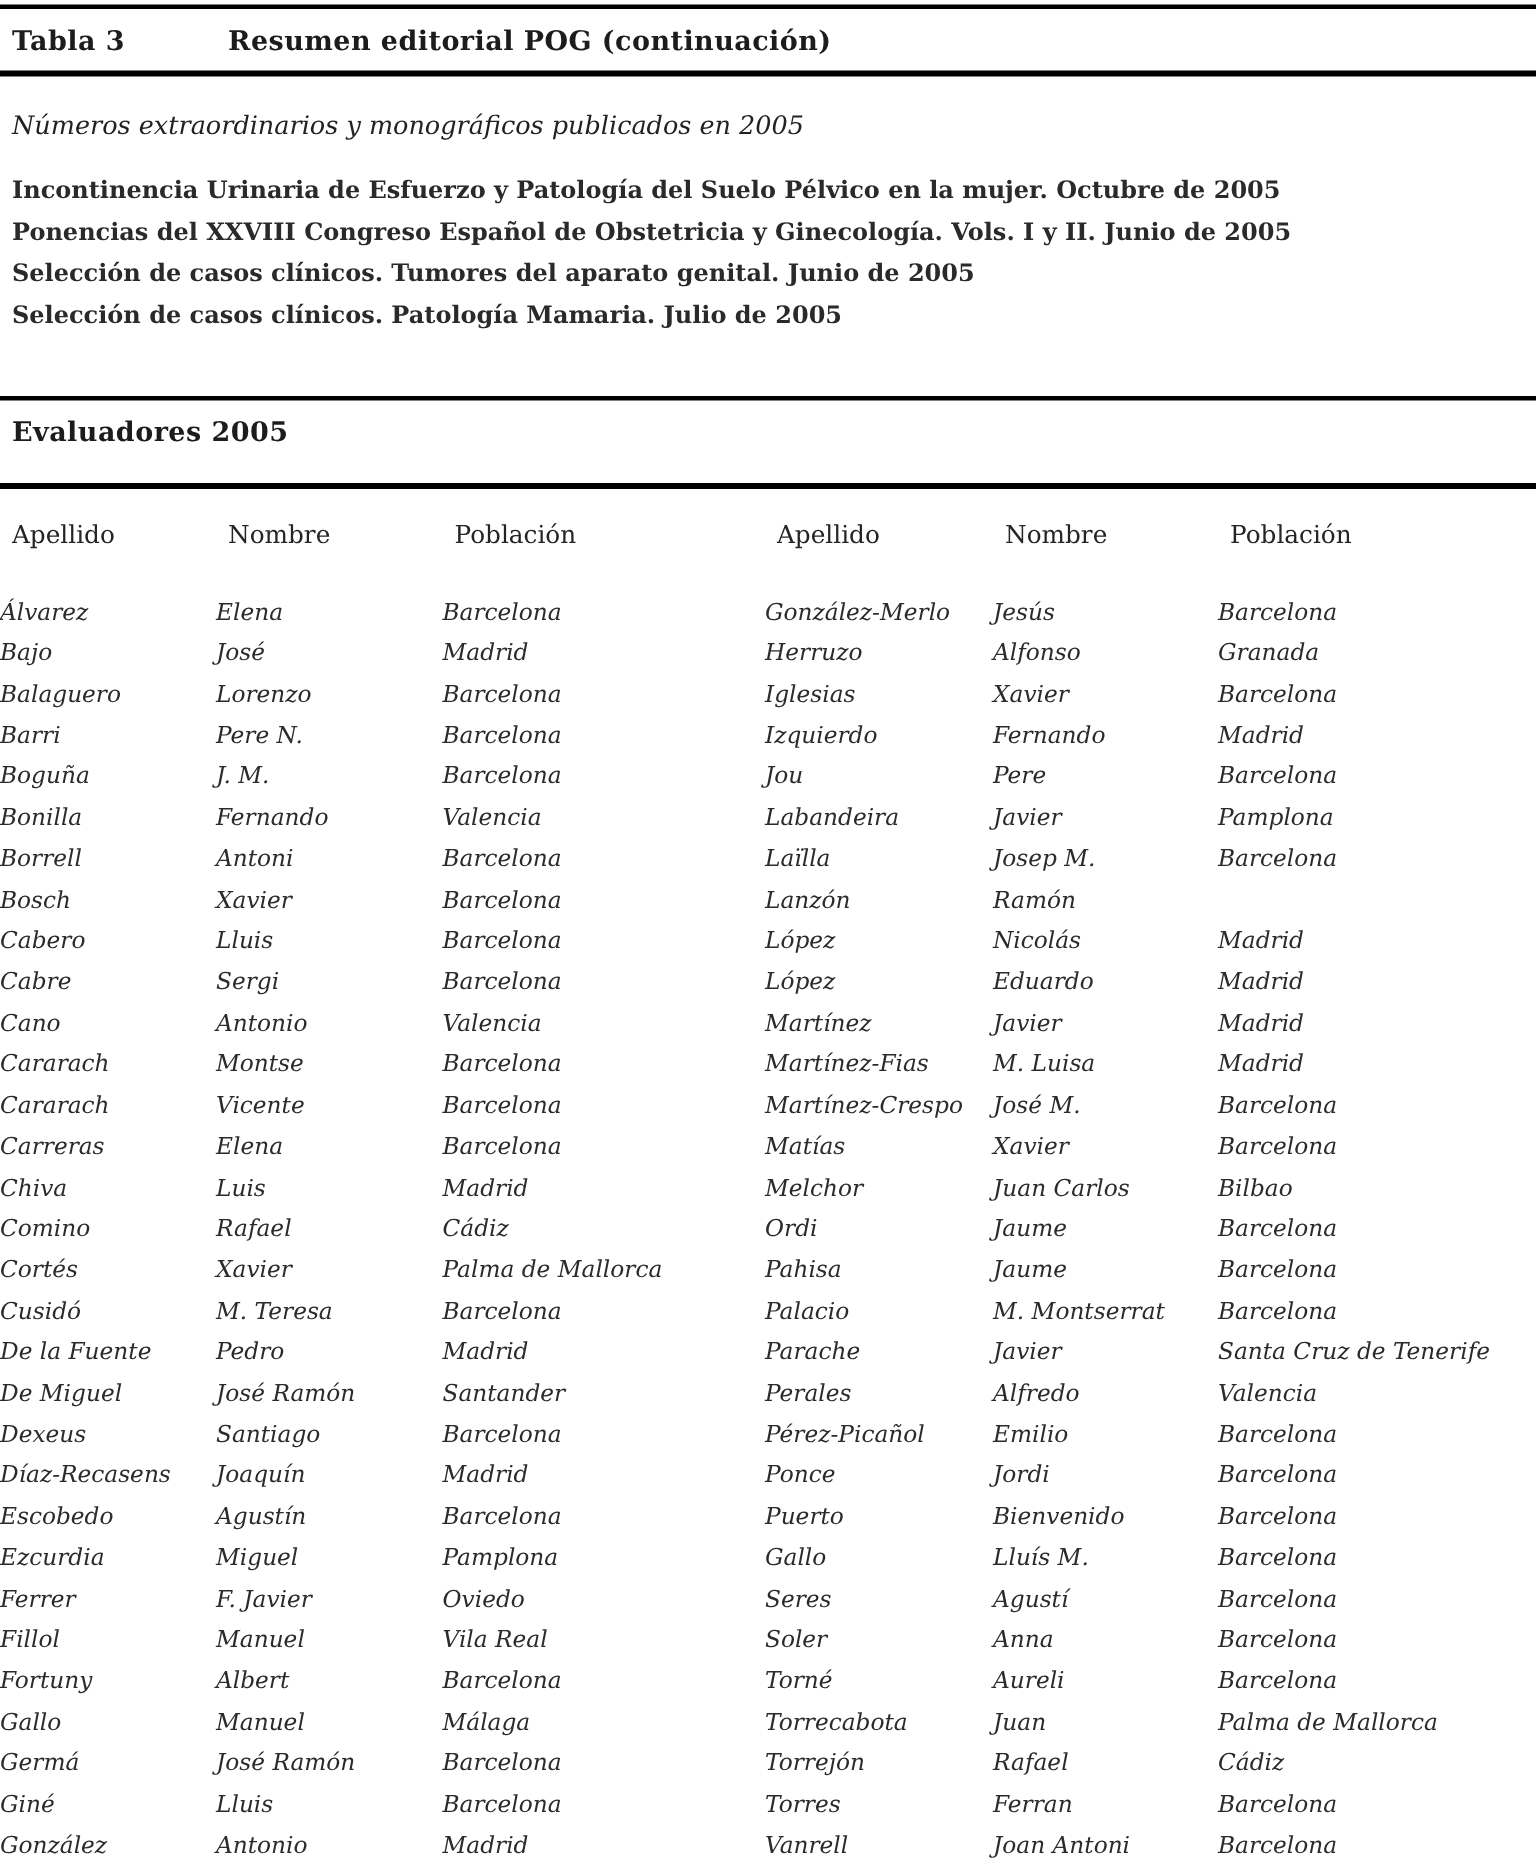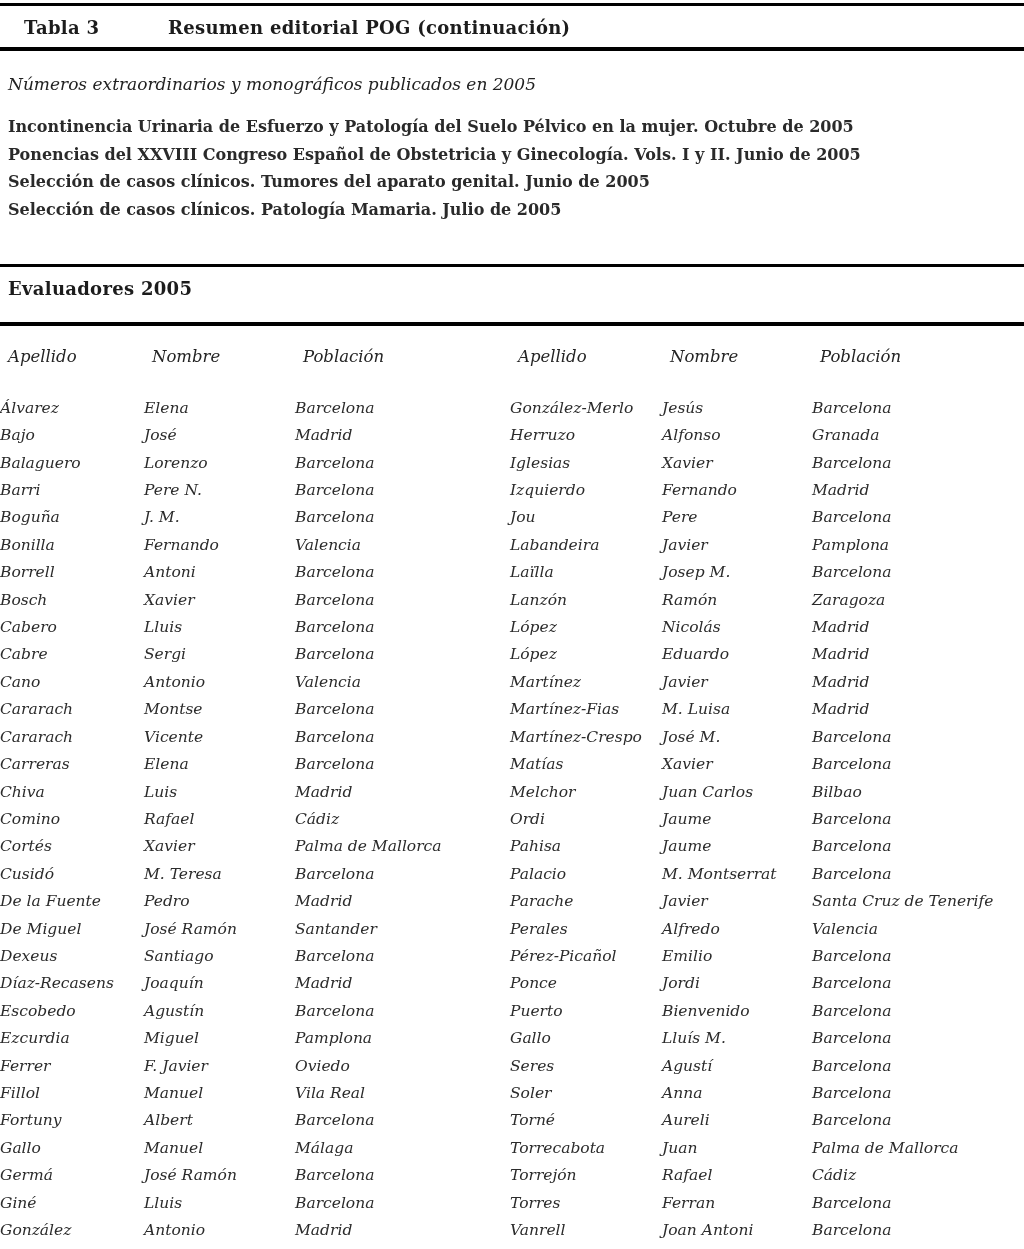--- a/index.html
+++ b/index.html
@@ -24,21 +24,21 @@
     width: 100%;
   }
   .rule-thin  { height: 3px; }
   .rule-thick { height: 4px; }
   .rule-top { margin-top: 3px; }
 
   
   .caption-row {
     display: flex;
     align-items: flex-end;
-    padding: 11px 8px 9px 24px;
+    padding: 11px 8px 9px 8px;
   }
   .caption-label {
     font-weight: bold;
     font-size: 18px;
     width: 144px;
     flex: 0 0 144px;
     letter-spacing: 0.3px;
   }
   .caption-title {
     font-weight: bold;
@@ -79,21 +79,20 @@
 
   .grid6 {
     display: grid;
     grid-template-columns: 144px 151px 215px 152px 150px 204px;
     padding-left: 8px;
   }
   .headers-grid {
     margin-top: 21px;
   }
   .headers-grid .hcell {
-    font-style: italic;
     font-size: 16.5px;
     color: #242424;
     white-space: nowrap;
   }
 
   .data-grid {
     margin-top: 29px;
     font-style: italic;
   }
   .data-row {
@@ -203,21 +202,20 @@
         <span class="cell">Laïlla</span>
         <span class="cell">Josep M.</span>
         <span class="cell">Barcelona</span>
       </div>
       <div class="data-row">
         <span class="cell">Bosch</span>
         <span class="cell">Xavier</span>
         <span class="cell">Barcelona</span>
         <span class="cell">Lanzón</span>
         <span class="cell">Ramón</span>
-        <span class="cell">Zaragoza</span>
       </div>
       <div class="data-row">
         <span class="cell">Cabero</span>
         <span class="cell">Lluis</span>
         <span class="cell">Barcelona</span>
         <span class="cell">López</span>
         <span class="cell">Nicolás</span>
         <span class="cell">Madrid</span>
       </div>
       <div class="data-row">

